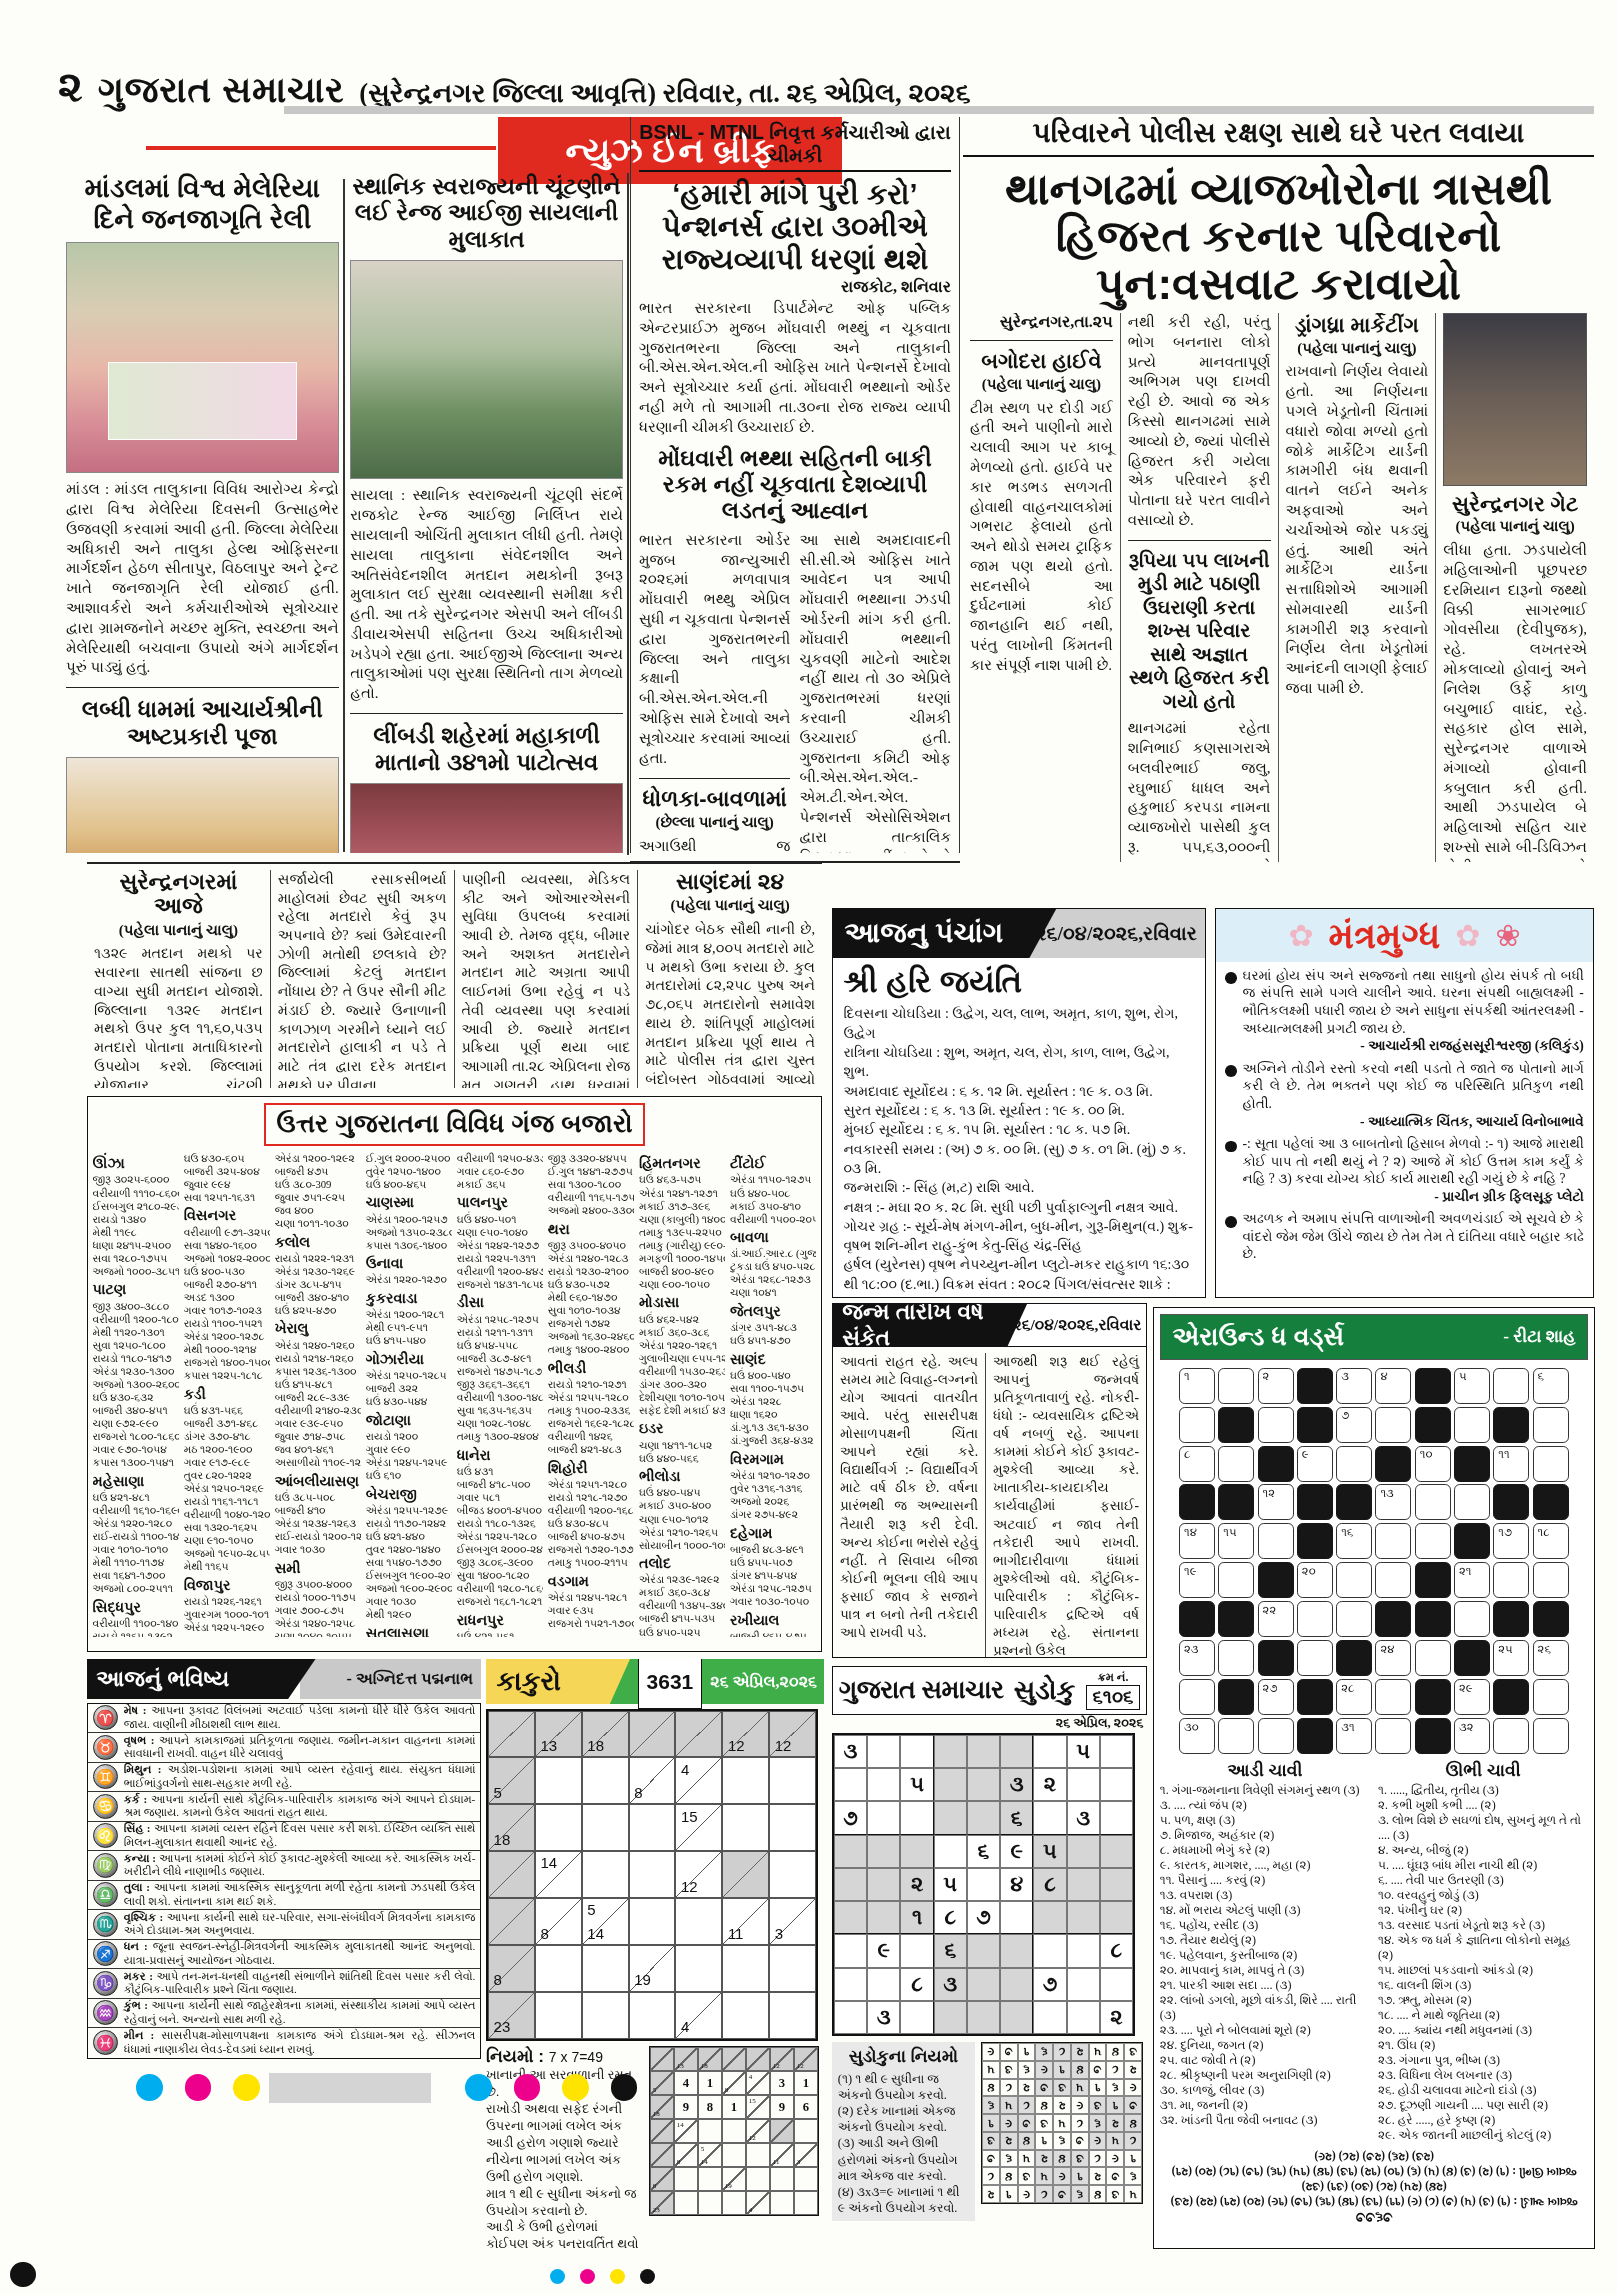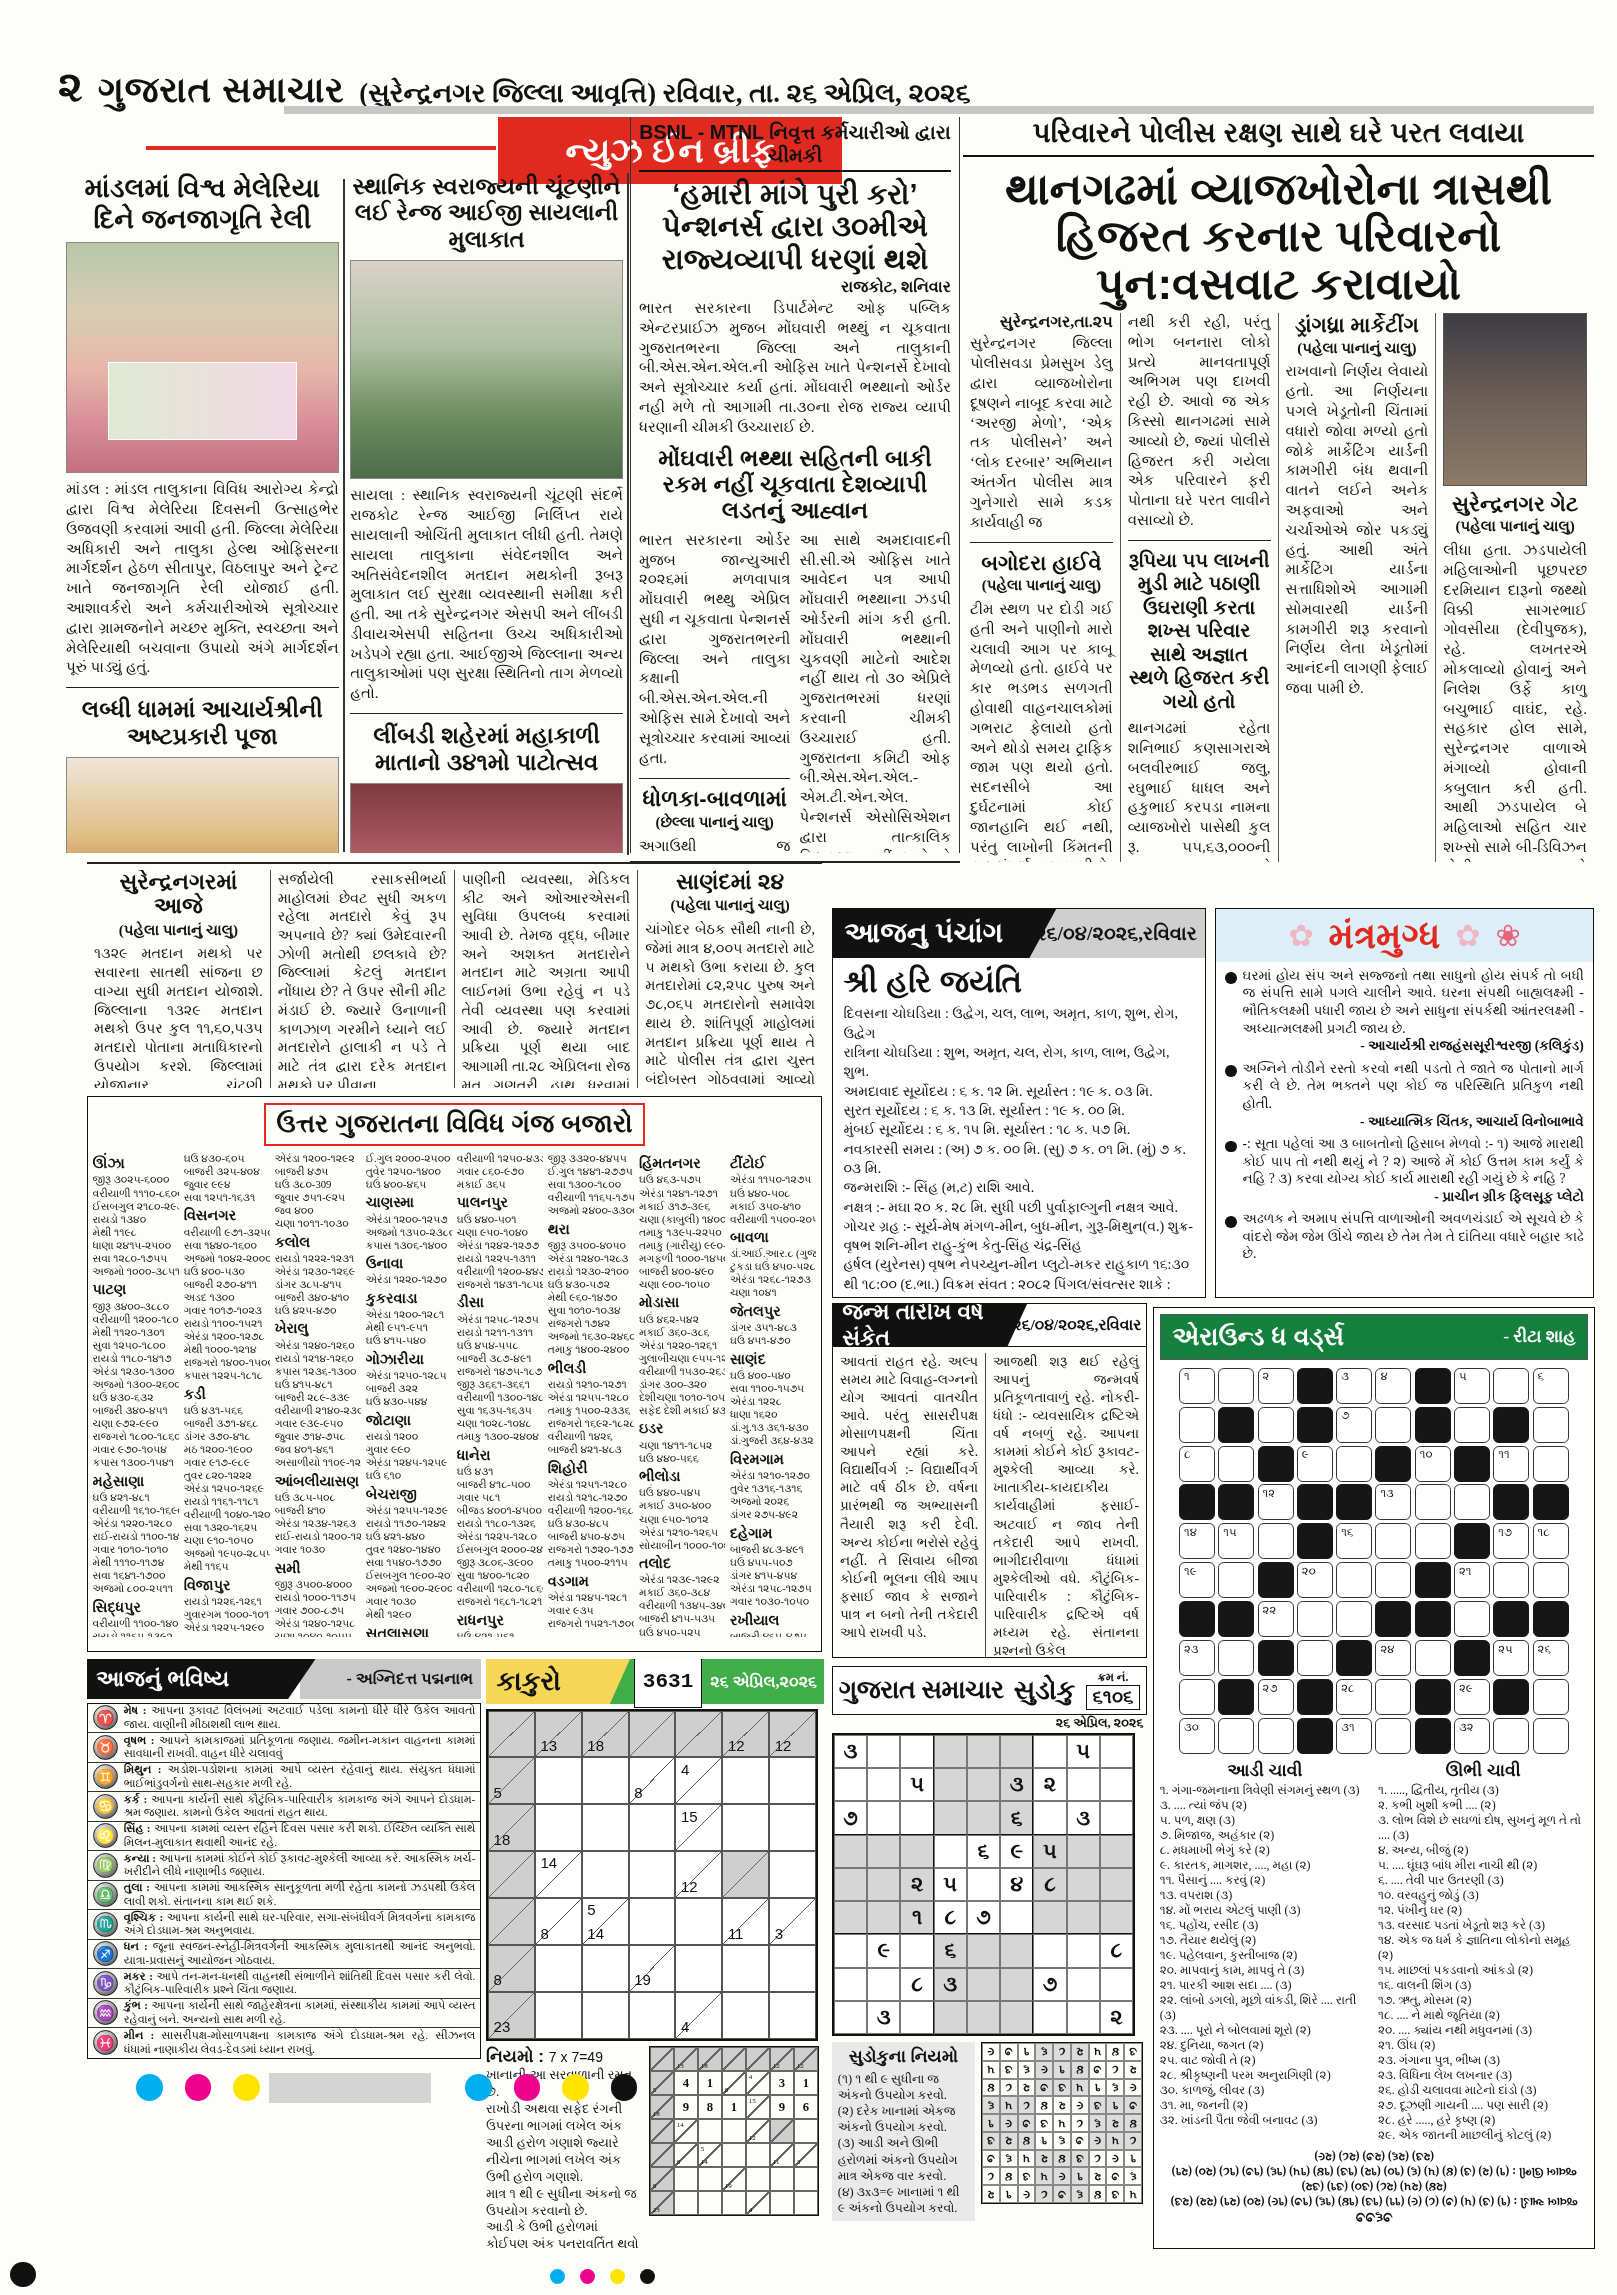--- a/index.html
+++ b/index.html
@@ -122,21 +122,21 @@
       border:1.7px solid #111; transform:rotate(180deg); }
   .ss-cell { border:0.6px solid #888; display:flex; align-items:center; justify-content:center; font-size:11.6px; font-weight:bold; }
   .ss-cell.shade { background:#dcdcdc; }
 
   
   #kakuro { left:486px; top:1659px; width:338px; height:589px; overflow:hidden; }
   #kakuro-head { height:45px; display:flex; }
   #kakuro-title { width:144px; background:#f6d657; display:flex; align-items:center; padding-left:10.4px;
       font-size:26.6px; font-weight:bold; font-family:"Liberation Sans",sans-serif; clip-path:polygon(0 0,100% 0,86% 100%,0 100%); }
   #kakuro-green { flex:1; background:#3fae49; display:flex; align-items:center; justify-content:flex-end; gap:8px; padding:0 7px; margin-left:-17.3px; }
-  #kakuro-no { background:#fff; border:1.2px solid #111; font-size:21px; font-weight:bold; padding:14px 8px; font-family:Liberation Mono, monospace; }
+  #kakuro-no { background:#fff; border:1.2px solid #111; font-size:21px; font-weight:bold; padding:14px 8px; font-family:Liberation Sans, sans-serif; }
   #kakuro-date { color:#fff; font-size:16px; font-weight:bold; }
   #kakuro-grid { width:332px; height:332px; margin-top:4.6px; border:2.3px solid #111; display:grid;
       grid-template-columns:repeat(7,1fr); grid-template-rows:repeat(7,1fr); background:#fff; }
   .kk-cell { border:0.6px solid #555; position:relative; font-family:"Liberation Sans",sans-serif; }
   .kk-g { background:#cfcfcf; }
   .kk-diag { background-image:linear-gradient(to bottom right, transparent 49.4%, #555 49.4%, #555 50.6%, transparent 50.6%); }
   .kk-g.kk-diag { background-image:linear-gradient(to bottom right, transparent 49.4%, #666 49.4%, #666 50.6%, transparent 50.6%); }
   .kk-tl { position:absolute; top:2.3px; left:4.6px; font-size:15px; }
   .kk-bl { position:absolute; bottom:2.3px; left:4.6px; font-size:15px; }
   #kakuro-bottom { display:flex; gap:7px; margin-top:5.8px; }
@@ -278,21 +278,20 @@
     </div>
   </div>
 </div>
 
 <div id="main" class="abs">
   <div id="main-kicker">પરિવારને પોલીસ રક્ષણ સાથે ઘરે પરત લવાયા</div>
   <div id="main-headline">થાનગઢમાં વ્યાજખોરોના ત્રાસથી હિજરત કરનાર પરિવારનો પુન:વસવાટ કરાવાયો</div>
   <div id="main-grid">
     <div class="m-col">
       <div class="dateline">સુરેન્દ્રનગર,તા.૨૫</div>
-      <div class="body-txt">સુરેન્દ્રનગર જિલ્લા પોલીસવડા પ્રેમસુખ ડેલુ દ્વારા વ્યાજખોરોના દૂષણને નાબૂદ કરવા માટે ‘અરજી મેળો’, ‘એક તક પોલીસને’ અને ‘લોક દરબાર’ અભિયાન અંતર્ગત પોલીસ માત્ર ગુનેગારો સામે કડક કાર્યવાહી જ</div>
       <div class="cont-head rule-top" style="font-size:21px">બગોદરા હાઈવે</div>
       <div class="cont-sub">(પહેલા પાનાનું ચાલુ)</div>
       <div class="body-txt">ટીમ સ્થળ પર દોડી ગઈ હતી અને પાણીનો મારો ચલાવી આગ પર કાબૂ મેળવ્યો હતો. હાઈવે પર કાર ભડભડ સળગતી હોવાથી વાહનચાલકોમાં ગભરાટ ફેલાયો હતો અને થોડો સમય ટ્રાફિક જામ પણ થયો હતો. સદનસીબે આ દુર્ઘટનામાં કોઈ જાનહાનિ થઈ નથી, પરંતુ લાખોની કિંમતની કાર સંપૂર્ણ નાશ પામી છે.</div>
     </div>
     <div class="m-col">
       <div class="body-txt">નથી કરી રહી, પરંતુ ભોગ બનનારા લોકો પ્રત્યે માનવતાપૂર્ણ અભિગમ પણ દાખવી રહી છે. આવો જ એક કિસ્સો થાનગઢમાં સામે આવ્યો છે, જ્યાં પોલીસે હિજરત કરી ગયેલા એક પરિવારને ફરી પોતાના ઘરે પરત લાવીને વસાવ્યો છે.</div>
       <div class="m-sub rule-top">રૂપિયા ૫૫ લાખની મુડી માટે પઠાણી ઉઘરાણી કરતા શખ્સ પરિવાર સાથે અજ્ઞાત સ્થળે હિજરત કરી ગયો હતો</div>
       <div class="body-txt">થાનગઢમાં રહેતા શનિભાઈ કણસાગરાએ બલવીરભાઈ જલુ, રઘુભાઈ ધાધલ અને હકુભાઈ કરપડા નામના વ્યાજખોરો પાસેથી કુલ રૂ. ૫૫,૬૩,૦૦૦ની માતબર રકમ વ્યાજે લીધી હતી. આ રકમ સામે વ્યાજખોરો દ્વારા કરવામાં આવતી કડક ઉઘરાણી અને અસહ્ય માનસિક-શારીરિક ત્રાસથી કંટાળીને શનિભાઈ અને તેમનો પરિવાર ગામ છોડીને અજ્ઞાત સ્થળે હિજરત કરી ગયો હતો.</div>
     </div>
     <div class="m-col">

